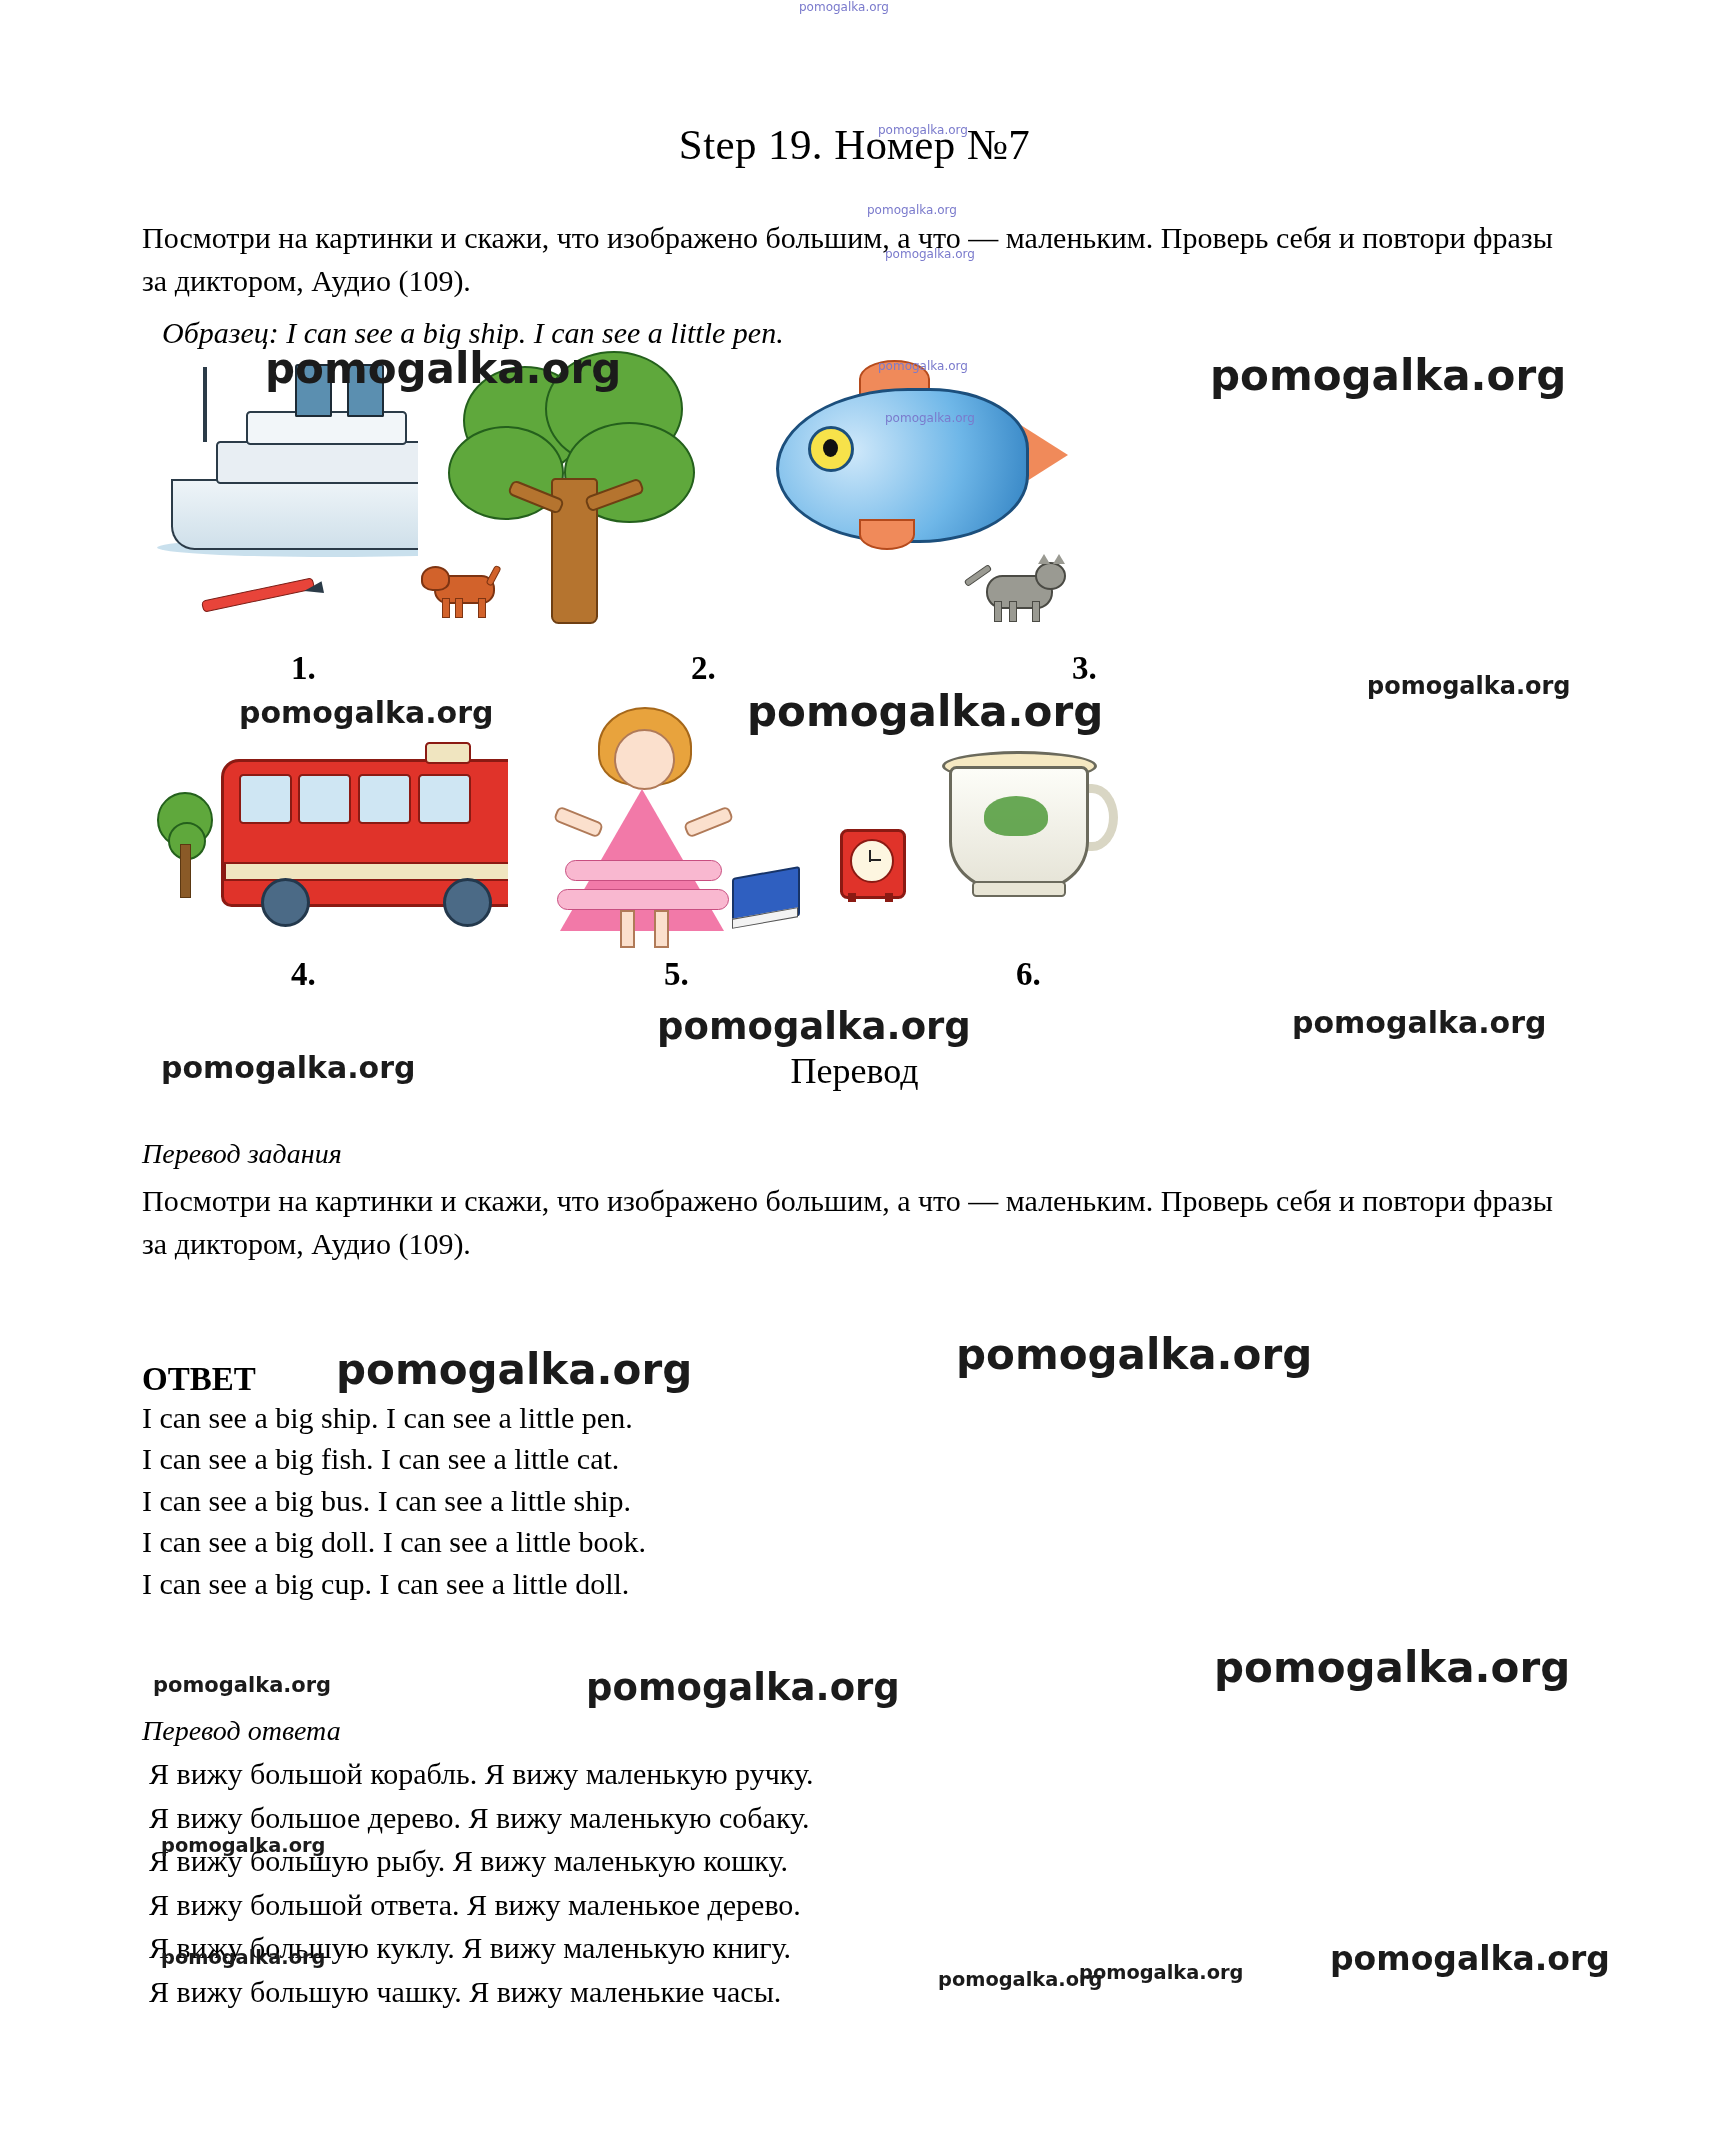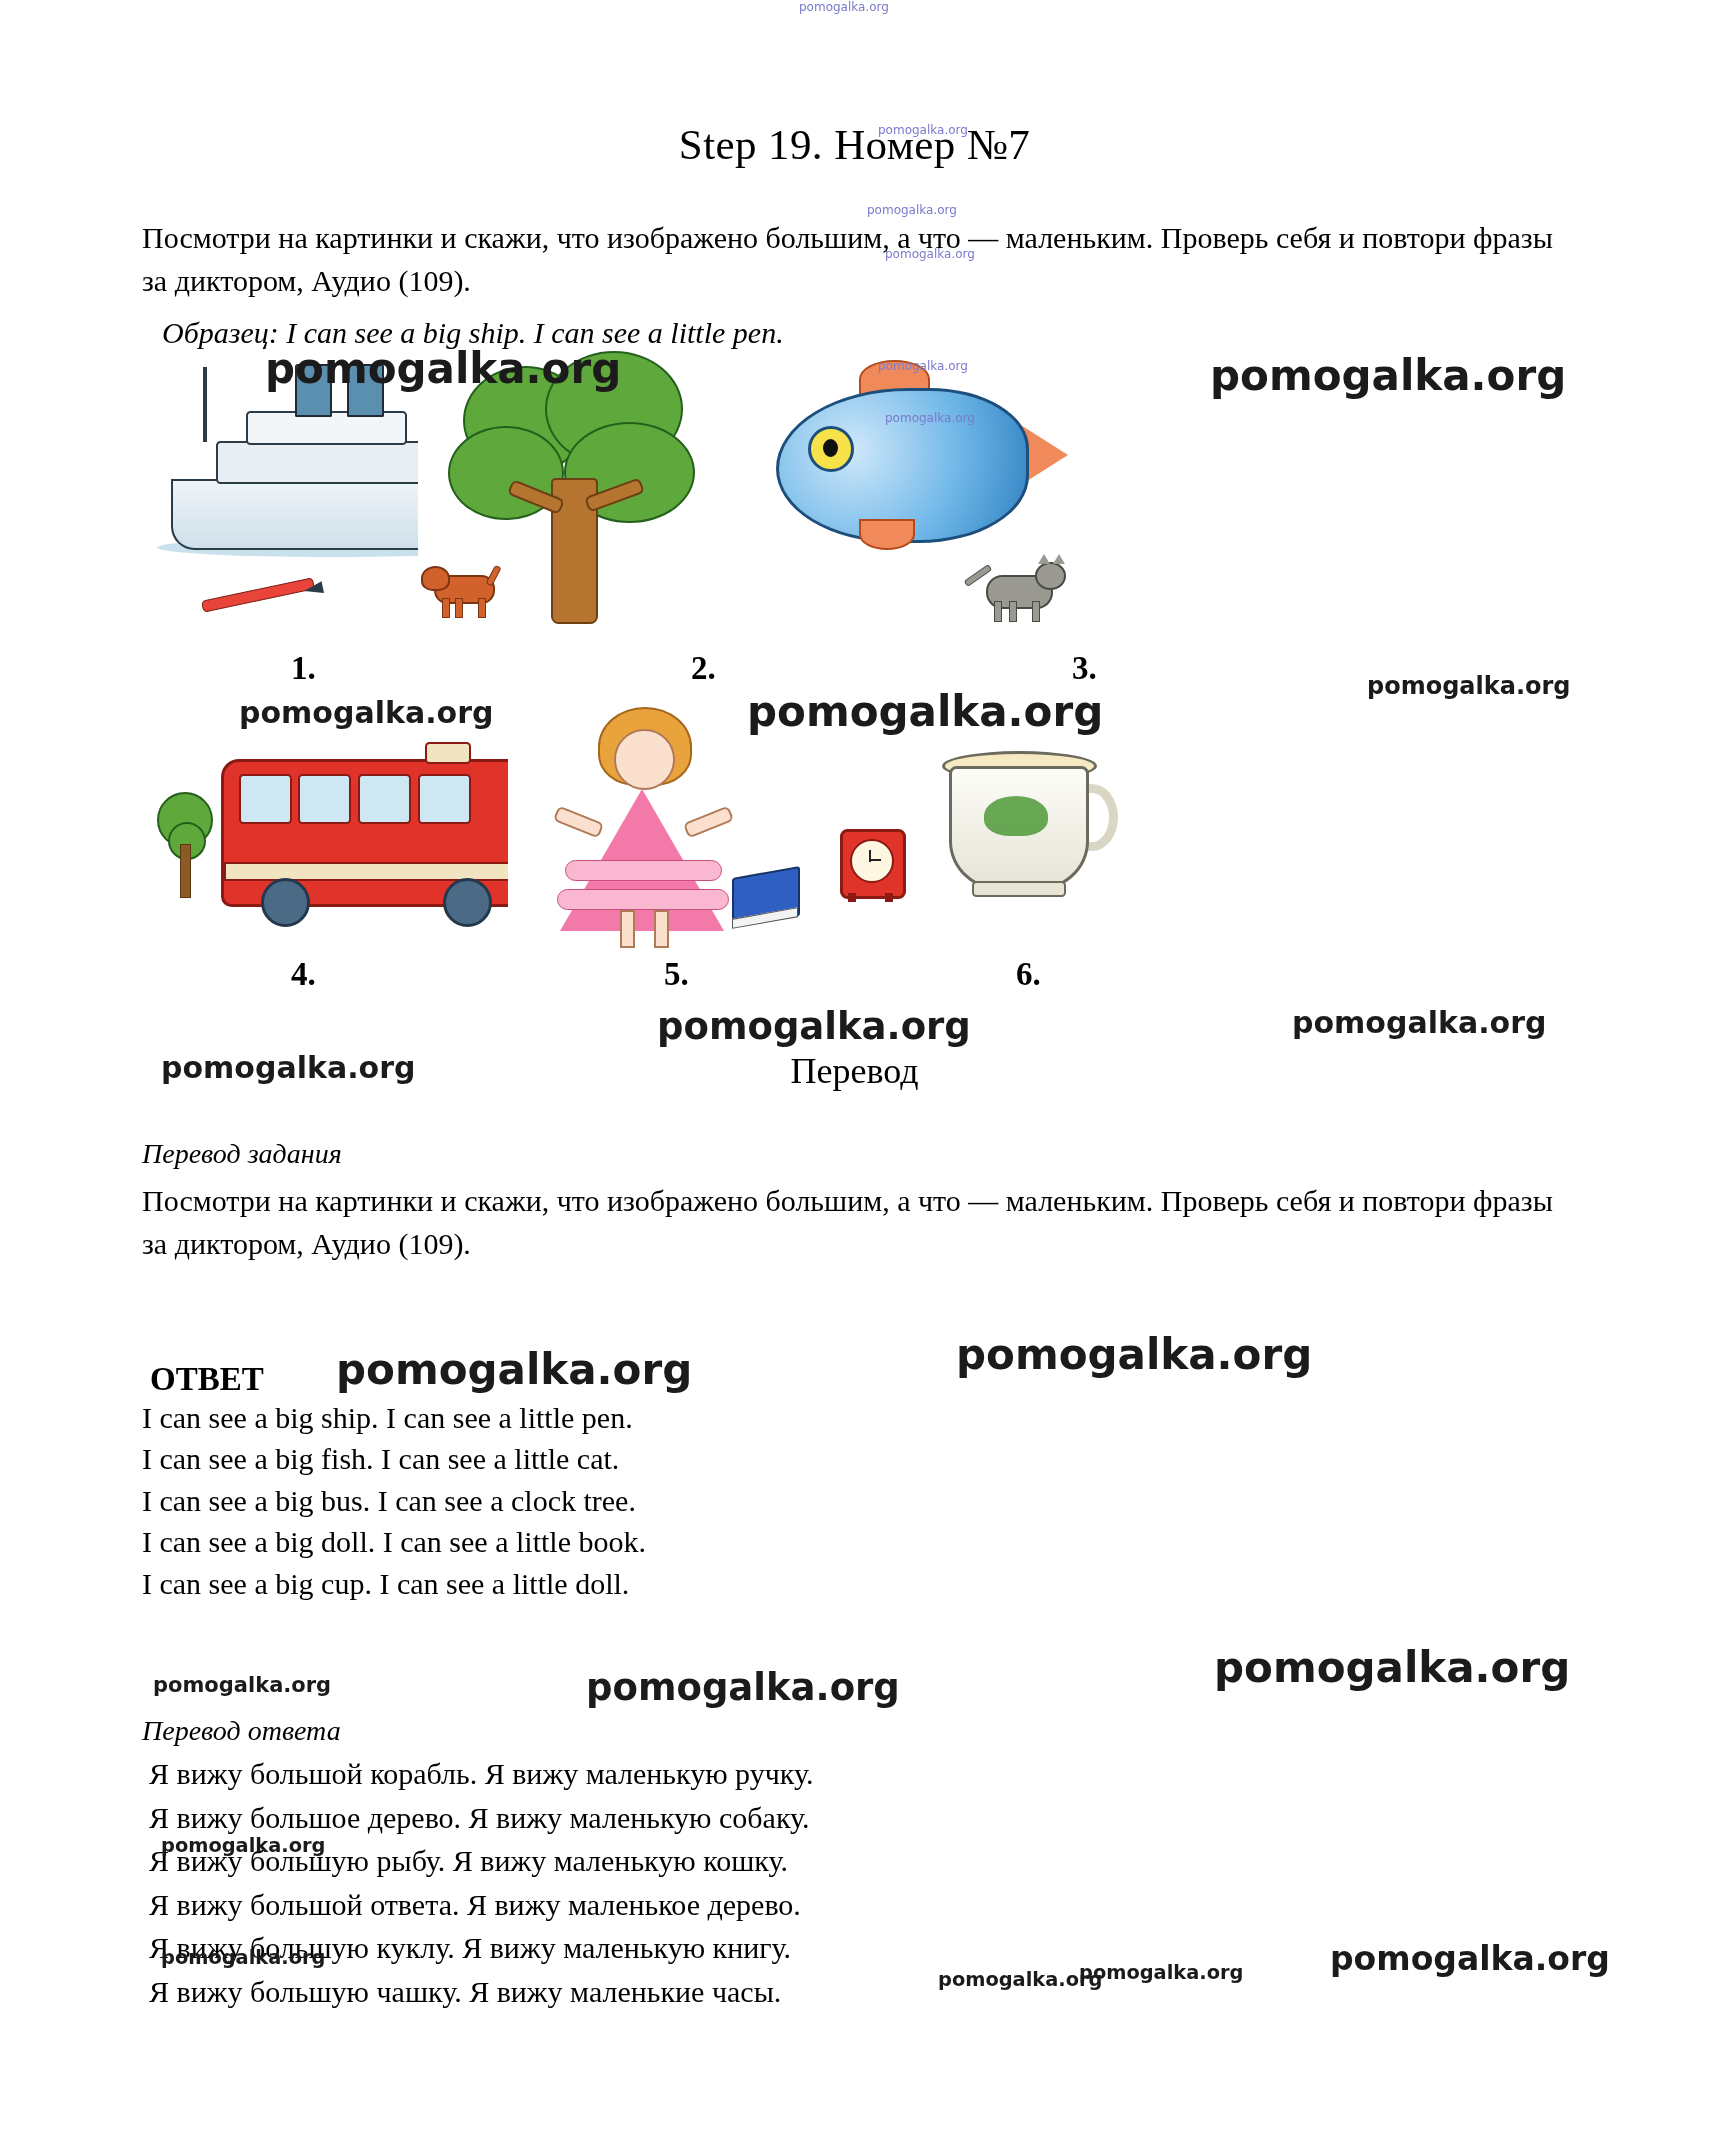--- a/index.html
+++ b/index.html
@@ -60,21 +60,21 @@
     left: 0; top: 1050px;
     width: 1709px;
     text-align: center;
     font-size: 36px;
   }
 
   .sec-translate-task { left: 142px; top: 1134px; font-size: 28px; }
   .translate-task-body { left: 142px; top: 1180px; width: 1442px; }
   .translate-example { left: 142px; top: 1270px; width: 1442px; }
 
-  .answer-label { left: 142px; top: 1356px; font-size: 33px; font-weight: bold; margin-left: 8px; }
+  .answer-label { left: 142px; top: 1356px; font-size: 33px; font-weight: bold; }
   .answer-list { left: 142px; top: 1397px; font-size: 30px; line-height: 1.38; }
   .answer-list div { white-space: nowrap; }
 
   .sec-translate-answer { left: 142px; top: 1711px; font-size: 28px; }
   .translate-answer-list { left: 149px; top: 1752px; font-size: 30px; line-height: 1.45; }
   .translate-answer-list div { white-space: nowrap; }
 
   
   .figure {
     position: absolute;
@@ -538,21 +538,21 @@
 
   <div class="solution-word">Перевод</div>
 
   <div class="para sec-translate-task bold-it">Перевод задания</div>
   <div class="para translate-task-body">Посмотри на картинки и скажи, что изображено большим, а что — маленьким. Проверь себя и повтори фразы за диктором, Аудио (109).</div>
 
   <div class="para answer-label">ОТВЕТ</div>
   <div class="para answer-list">
     <div>I can see a big ship. I can see a little pen.</div>
     <div>I can see a big fish. I can see a little cat.</div>
-    <div>I can see a big bus. I can see a clock tree.</div>
+    <div>I can see a big bus. I can see a little ship.</div>
     <div>I can see a big doll. I can see a little book.</div>
     <div>I can see a big cup. I can see a little doll.</div>
   </div>
 
   <div class="para sec-translate-answer bold-it">Перевод ответа</div>
   <div class="para translate-answer-list">
     <div>Я вижу большой корабль. Я вижу маленькую ручку.</div>
     <div>Я вижу большое дерево. Я вижу маленькую собаку.</div>
     <div>Я вижу большую рыбу. Я вижу маленькую кошку.</div>
     <div>Я вижу большой ответа. Я вижу маленькое дерево.</div>

